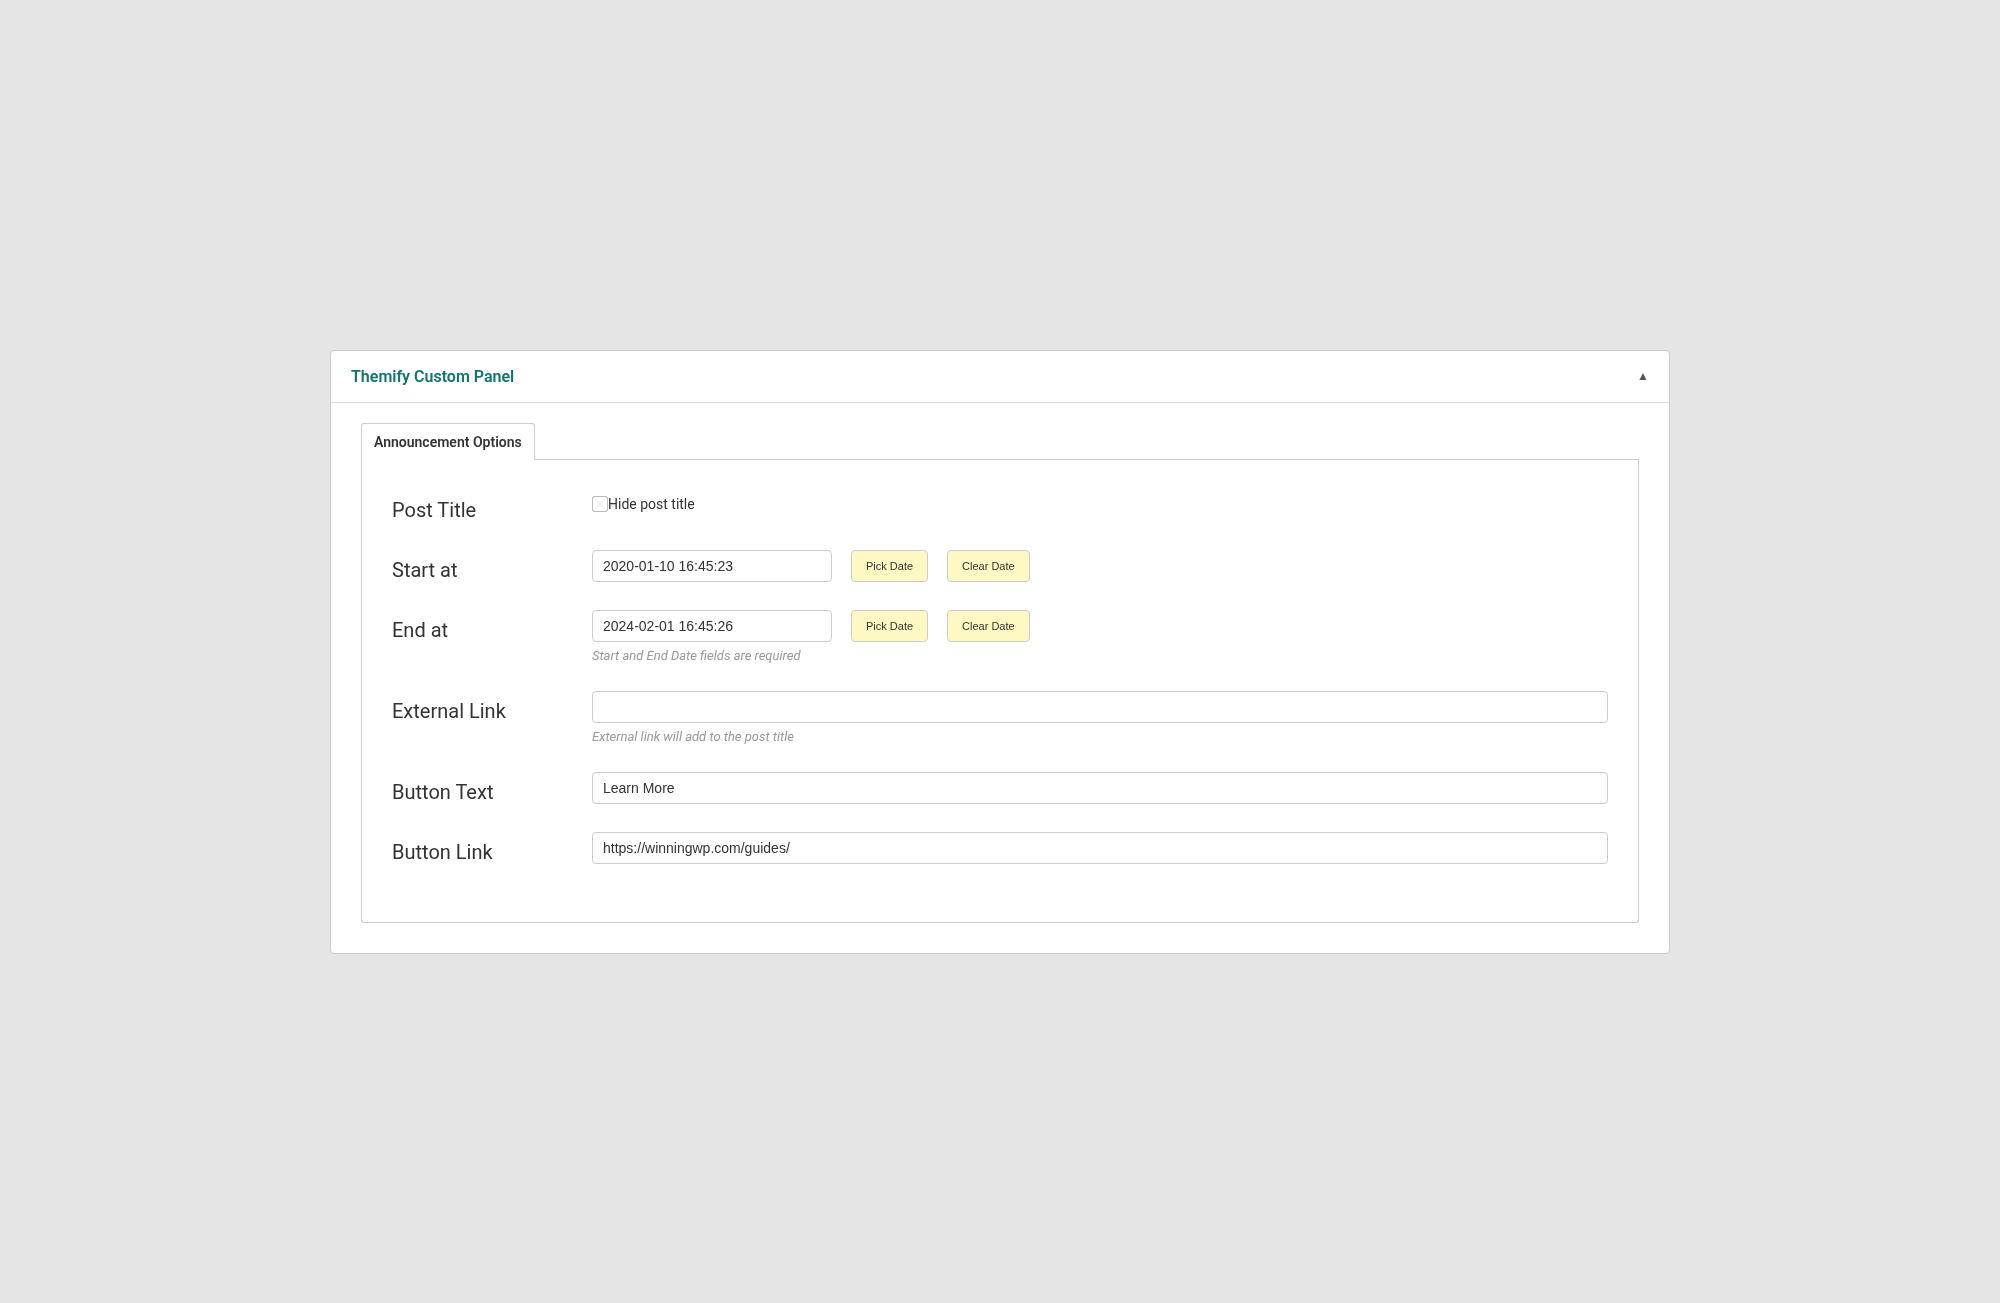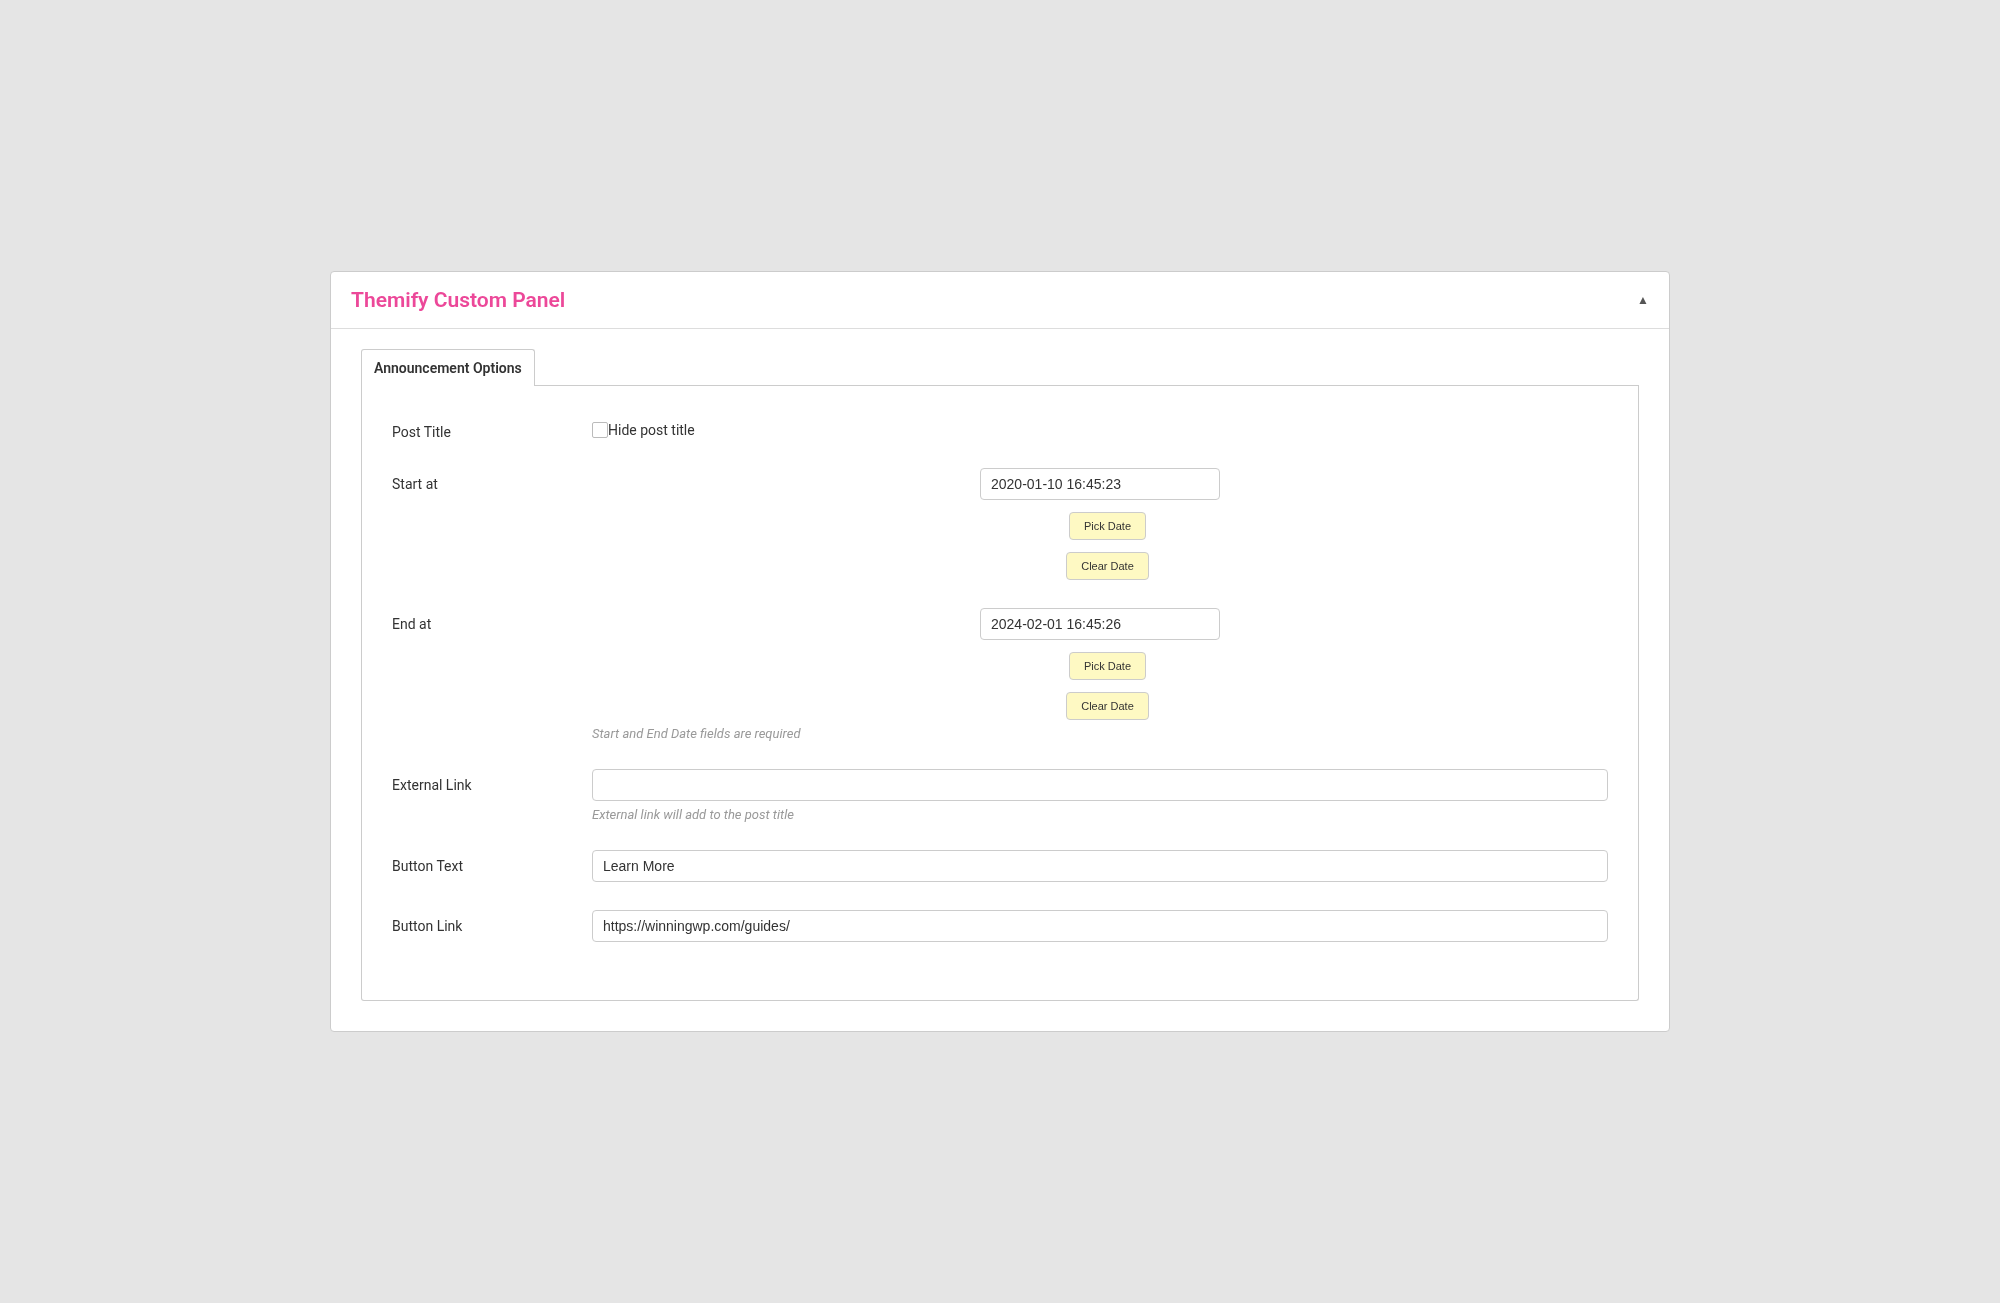--- a/index.html
+++ b/index.html
@@ -30,23 +30,23 @@
 
     .panel-header {
       display: flex;
       justify-content: space-between;
       align-items: center;
       padding: 16px 20px;
       border-bottom: 1px solid #ddd;
     }
 
     .panel-title {
-      font-size: 21px;
+      font-size: 16px;
       font-weight: 600;
-      color: #ec4899;
+      color: #0f766e;
     }
 
     .panel-toggle-icon {
       font-size: 12px;
       color: #555;
       cursor: pointer;
     }
 
     .panel-body {
       padding: 20px 30px 30px 30px;
@@ -84,36 +84,34 @@
     .form-row {
       display: flex;
       align-items: flex-start;
       margin-bottom: 28px;
     }
 
     .form-label {
       width: 200px;
       min-width: 200px;
       padding-top: 8px;
-      font-size: 14px;
+      font-size: 20px;
       color: #333;
       font-weight: 400;
     }
 
     .form-control {
       flex: 1;
       display: flex;
       flex-direction: column;
     }
 
     .form-control-row {
       display: flex;
-      align-items: center;
-      gap: 12px;
-      flex-direction: column;
+      gap: 4px;
     }
 
     .form-hint {
       font-size: 13px;
       color: #999;
       margin-top: 6px;
       font-style: italic;
     }
 
     .checkbox-wrapper {

